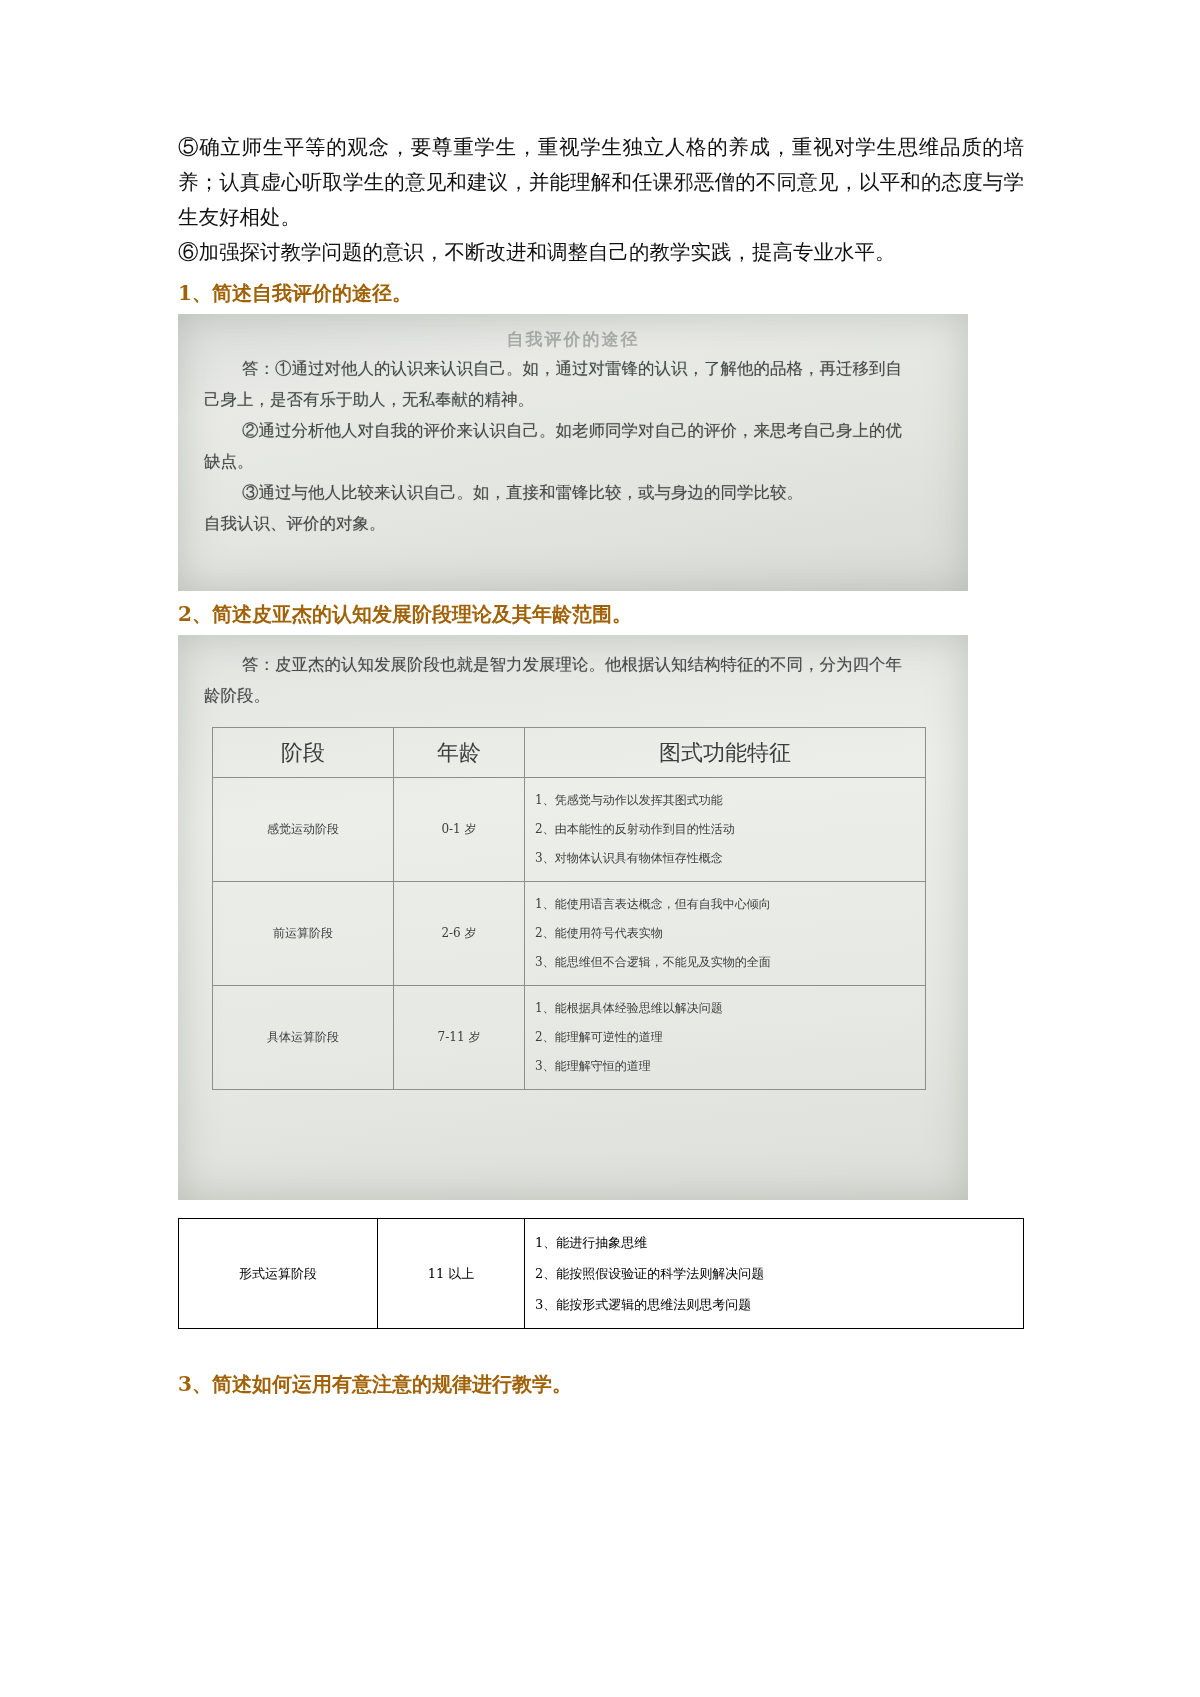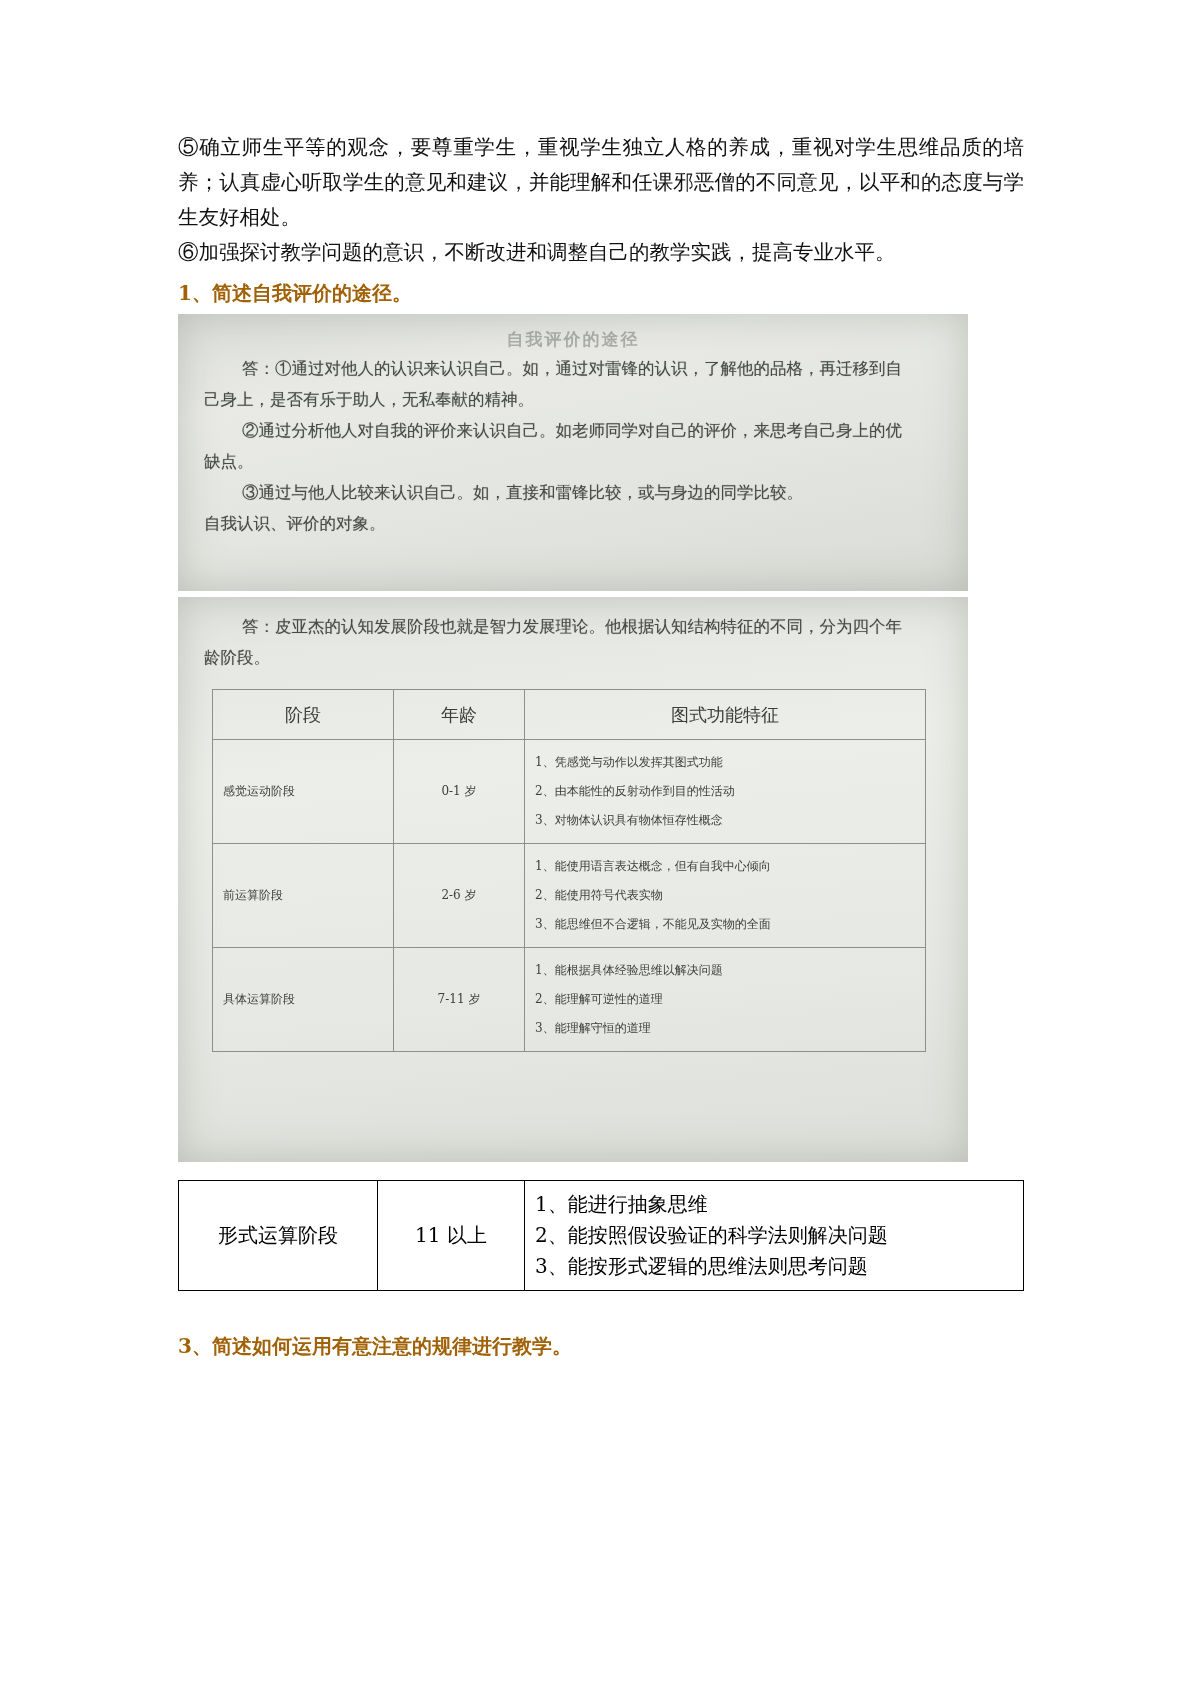--- a/index.html
+++ b/index.html
@@ -97,37 +97,37 @@
     font-family: "DejaVu Serif", "Liberation Serif", serif;
   }
   .scan-table td, .scan-table th {
     border: 1px solid #8b908a;
     padding: 8px 10px;
     font-size: 12px;
     line-height: 29px;
     font-weight: normal;
     vertical-align: middle;
   }
-  .scan-table th { text-align: center; font-size: 18px; padding: 10px 6px; }
-  .c-stage { width: 160px; text-align: left; }
+  .scan-table th { text-align: center; font-size: 22px; padding: 10px 6px; }
+  .c-stage { width: 160px; text-align: center; }
   .c-age { width: 110px; text-align: center; }
   .c-feat { text-align: left; padding-left: 18px; }
   .feat-line { display: block; }
 
   
   .clean-table {
     border-collapse: collapse;
     width: 846px;
     margin-top: 18px;
     font-family: "DejaVu Serif", "Liberation Serif", serif;
     color: #000;
   }
   .clean-table td {
     border: 1px solid #000;
-    font-size: 20px;
+    font-size: 13px;
     line-height: 31px;
     padding: 8px 10px;
     vertical-align: middle;
   }
   .ct-stage { width: 178px; text-align: center; }
   .ct-age { width: 126px; text-align: center; }
   .ct-feat { text-align: left; padding-left: 16px; }
   .spacer-sm { height: 10px; }
 </style>
 </head>
@@ -148,20 +148,23 @@
         <div class="scan-title">自我评价的途径</div>
         <div class="scan-line indent">答：①通过对他人的认识来认识自己。如，通过对雷锋的认识，了解他的品格，再迁移到自</div>
         <div class="scan-line">己身上，是否有乐于助人，无私奉献的精神。</div>
         <div class="scan-line indent">②通过分析他人对自我的评价来认识自己。如老师同学对自己的评价，来思考自己身上的优</div>
         <div class="scan-line">缺点。</div>
         <div class="scan-line indent">③通过与他人比较来认识自己。如，直接和雷锋比较，或与身边的同学比较。</div>
         <div class="scan-line">自我认识、评价的对象。</div>
       </div>
     </div>
 
+    <div class="qheading">
+      <span>2、</span><span>简述皮亚杰的认知发展阶段理论及其年龄范围。</span>
+    </div>
 
     <div class="scan two">
       <div class="scan-inner">
         <div class="scan-line indent">答：皮亚杰的认知发展阶段也就是智力发展理论。他根据认知结构特征的不同，分为四个年</div>
         <div class="scan-line">龄阶段。</div>
 
         <table class="scan-table">
           <tbody>
               <tr>
             <th class="c-stage">阶段</th>

